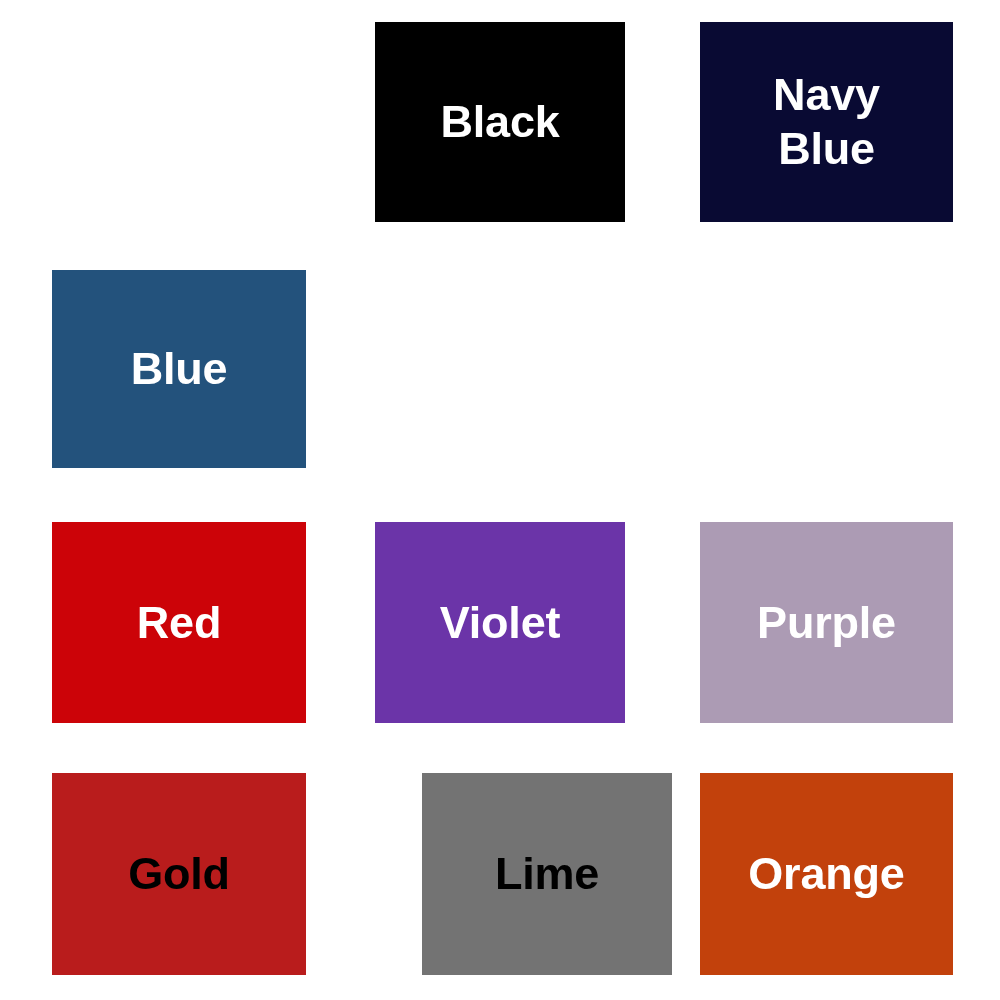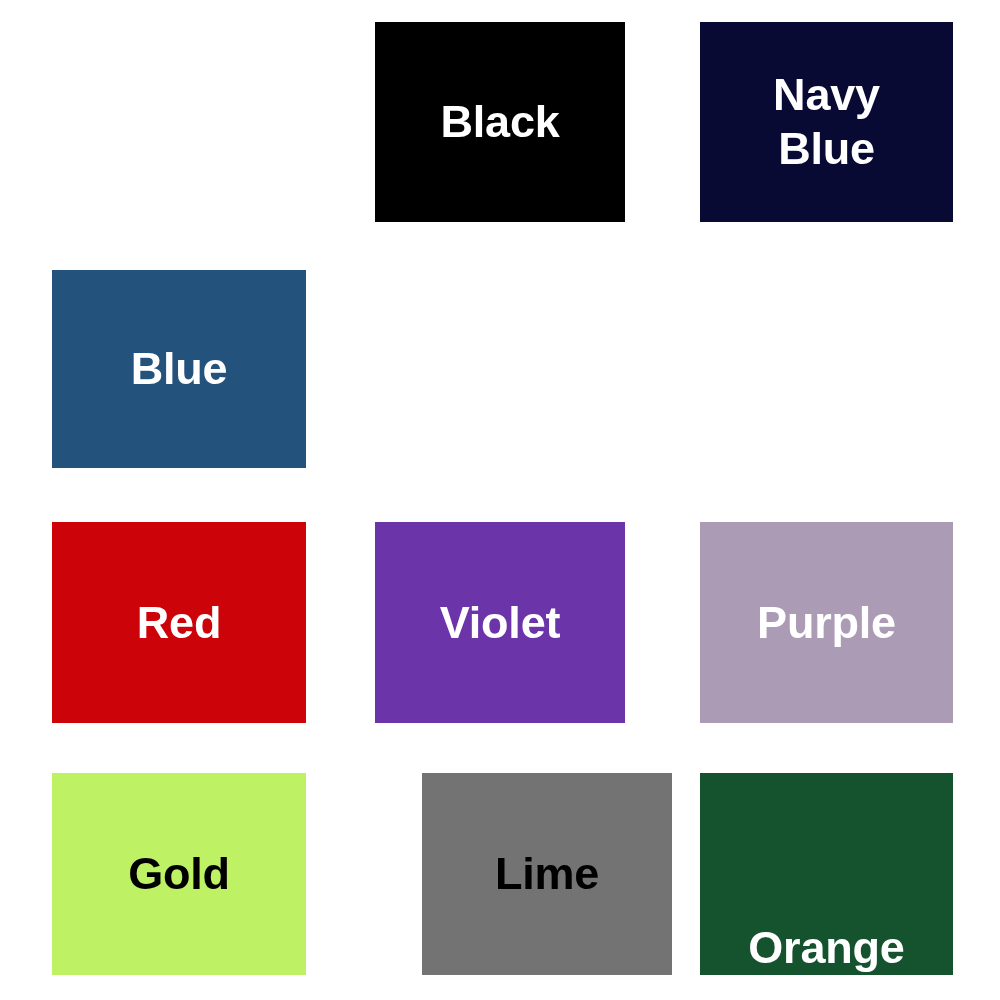--- a/index.html
+++ b/index.html
@@ -75,25 +75,25 @@
   </div>
 
   <div class="swatch col-2 row-3" style="background-color: rgb(107, 52, 168);">
     <span class="swatch-label" style="color: rgb(255, 255, 255);">Violet</span>
   </div>
 
   <div class="swatch col-3 row-3" style="background-color: rgb(172, 155, 180);">
     <span class="swatch-label" style="color: rgb(255, 255, 255);">Purple</span>
   </div>
 
-  <div class="swatch col-1 row-4" style="background-color: #bef264;">
+  <div class="swatch col-1 row-4" style="background-color: #b91c1c;">
     <span class="swatch-label" style="color: rgb(0, 0, 0);">Gold</span>
   </div>
 
   <div class="swatch col-2 row-4" style="background-color: #737373; margin-left: 47px;">
     <span class="swatch-label" style="color: rgb(0, 0, 0);">Lime</span>
   </div>
 
-  <div class="swatch col-3 row-4" style="background-color: #14532d; align-items: flex-end;">
+  <div class="swatch col-3 row-4" style="background-color: #c2410c;">
     <span class="swatch-label" style="color: rgb(255, 255, 255);">Orange</span>
   </div>
 
 </div>
 
 </body></html>

